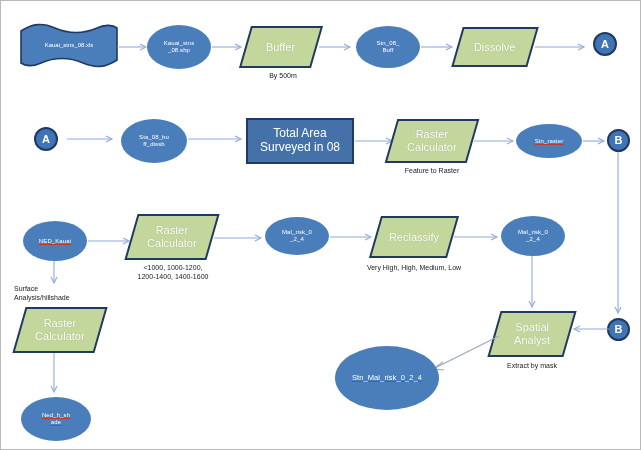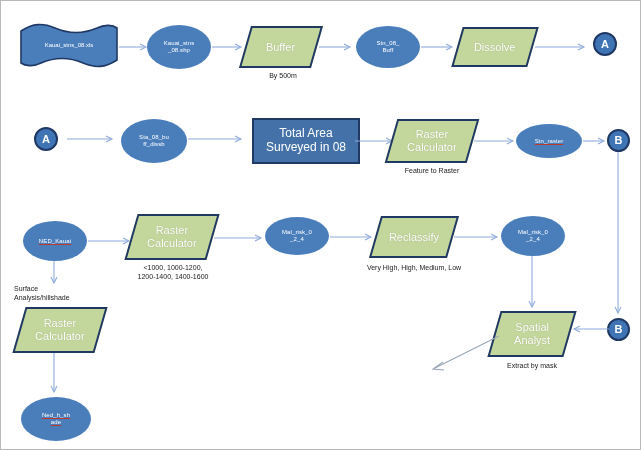--- a/index.html
+++ b/index.html
@@ -51,21 +51,20 @@
   .para > span {
     display: block;
     transform: skewX(16deg);
     text-shadow: 0 0 1px rgba(120,140,90,0.6);
   }
   
   .rect {
     background: #4472a8;
     border: 2px solid #1f3864;
     font-size: 12px;
-    margin-left: 6px;
   }
   
   .conn {
     background: #3f74b5;
     border: 2px solid #1f3864;
     border-radius: 50%;
     font-size: 11px;
     font-weight: bold;
   }
   
@@ -358,14 +357,17 @@
       </svg>
   </div>
 
   <div class="arrow" style="left:428px; top:335px; width:72px; height:36px;">
     <svg width="72" height="36">
         <path class="alink-gray" d="M70,0 L6,32"></path>
       <path class="ahead" style="stroke:#9aa7b8" d="M14,26 L4,33 L15,34"></path>
       </svg>
   </div>
 
+  <div class="node ellipse big" style="left:334px; top:345px; width:104px; height:64px;">
+    <span class="underline-red">Stn_Mal_risk_0_2_4</span>
+  </div>
 
 </div>
 
 </body></html>

